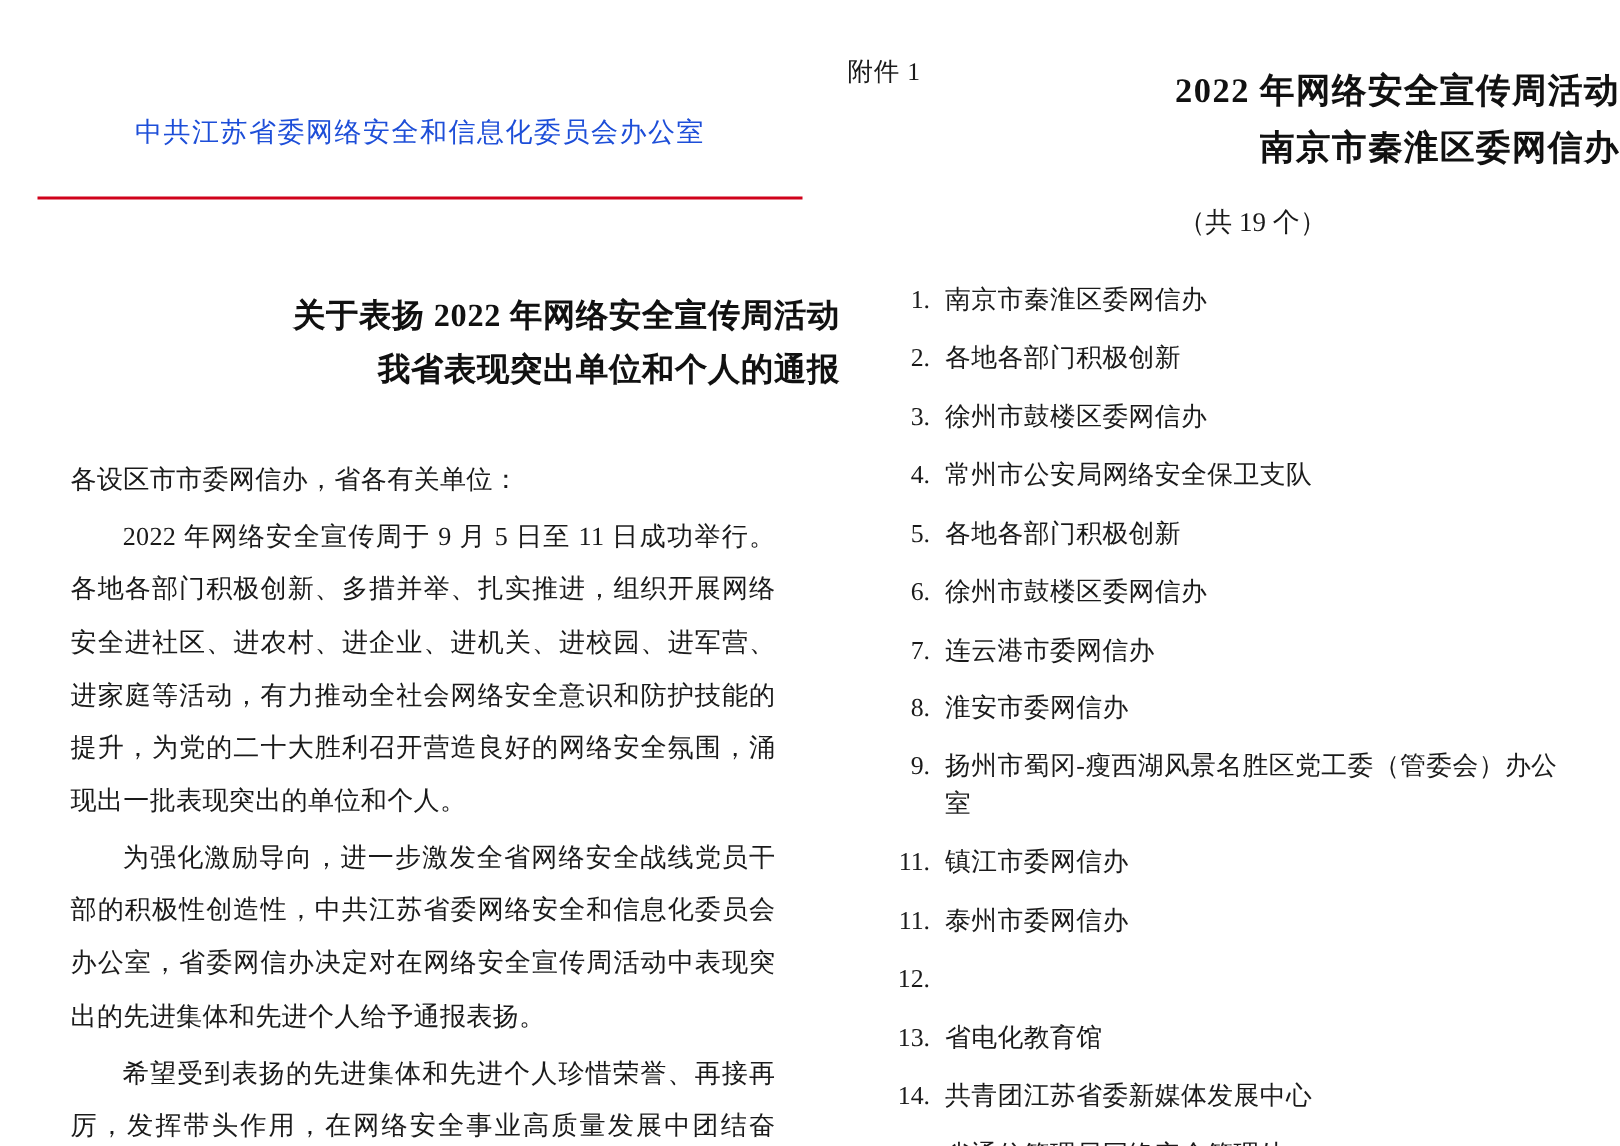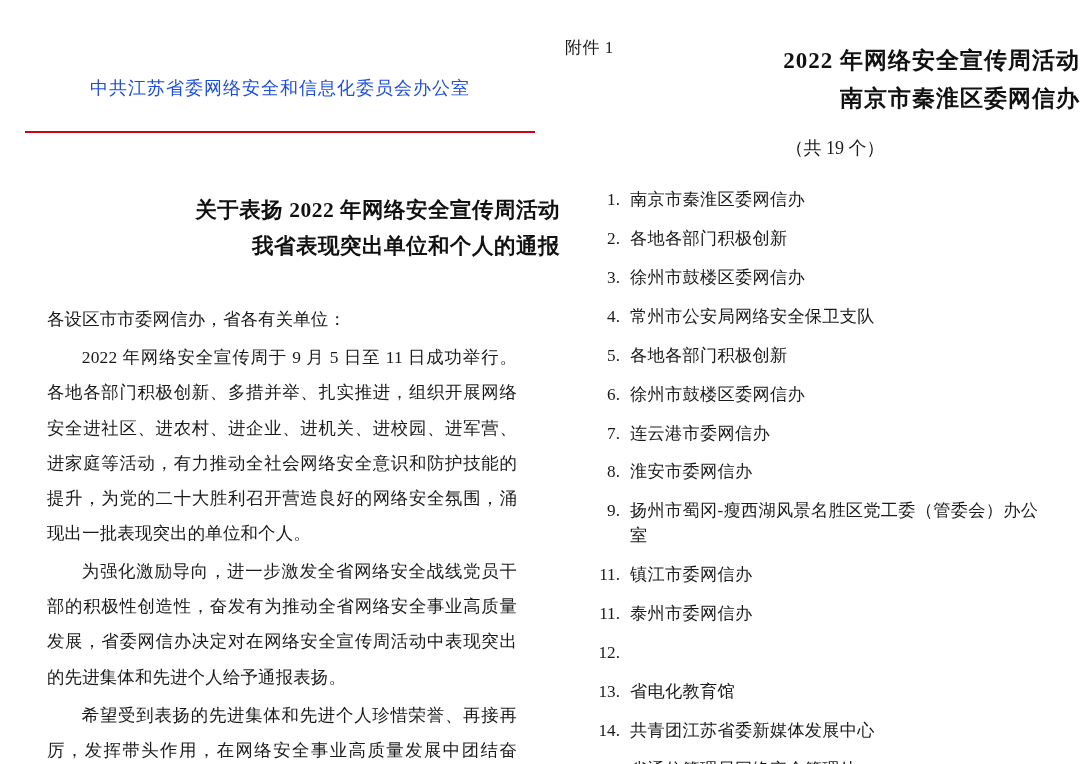--- a/index.html
+++ b/index.html
@@ -142,21 +142,21 @@
     <div class="red-rule"></div>
 
     <div class="doc-title">
       <div>关于表扬 2022 年网络安全宣传周活动</div>
       <div>我省表现突出单位和个人的通报</div>
     </div>
 
     <div class="doc-body">
       <p>各设区市市委网信办，省各有关单位：</p>
       <p class="indent">2022 年网络安全宣传周于 9 月 5 日至 11 日成功举行。各地各部门积极创新、多措并举、扎实推进，组织开展网络安全进社区、进农村、进企业、进机关、进校园、进军营、进家庭等活动，有力推动全社会网络安全意识和防护技能的提升，为党的二十大胜利召开营造良好的网络安全氛围，涌现出一批表现突出的单位和个人。</p>
-      <p class="indent">为强化激励导向，进一步激发全省网络安全战线党员干部的积极性创造性，奋发有为推动全省网络安全事业高质量发展，省委网信办决定对在网络安全宣传周活动中表现突出的先进集体和先进个人给予通报表扬。</p>
+      <p class="indent">为强化激励导向，进一步激发全省网络安全战线党员干部的积极性创造性，中共江苏省委网络安全和信息化委员会办公室，省委网信办决定对在网络安全宣传周活动中表现突出的先进集体和先进个人给予通报表扬。</p>
       <p class="indent">希望受到表扬的先进集体和先进个人珍惜荣誉、再接再厉，发挥带头作用，在网络安全事业高质量发展中团结奋斗、再创佳绩。全省网信系统要以受表扬的先进集体和先进个人为榜样，坚持以习近平新时代中国特色社会主义思想为指导，全面贯彻落实近</p>
     </div>
   </div>
 
   <div class="right-doc">
     <div class="attach-label">附件 1</div>
 
     <div class="right-title">
       <div>2022 年网络安全宣传周活动</div>
       <div>南京市秦淮区委网信办</div>

